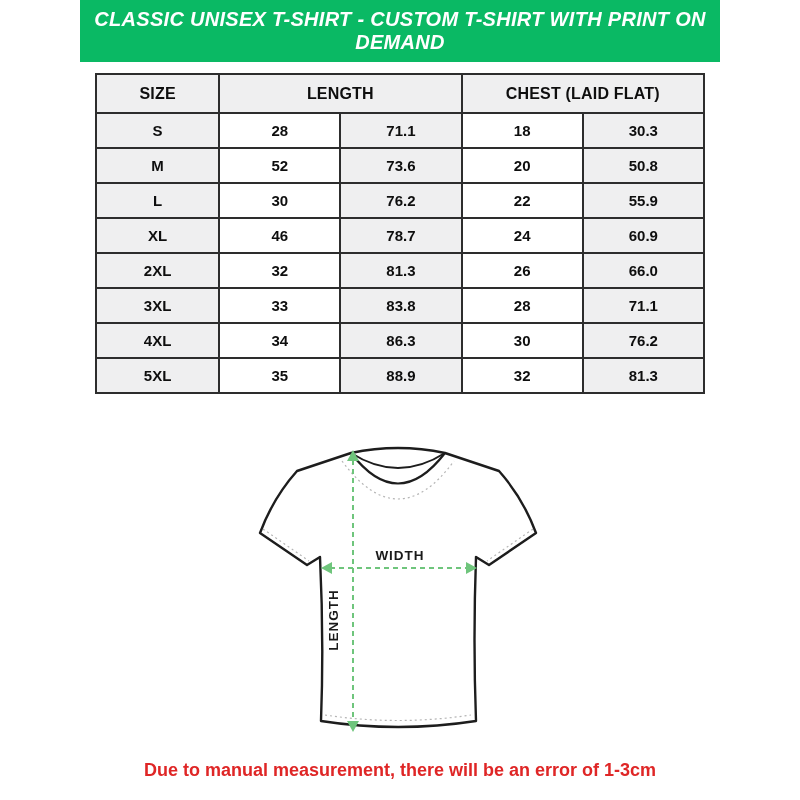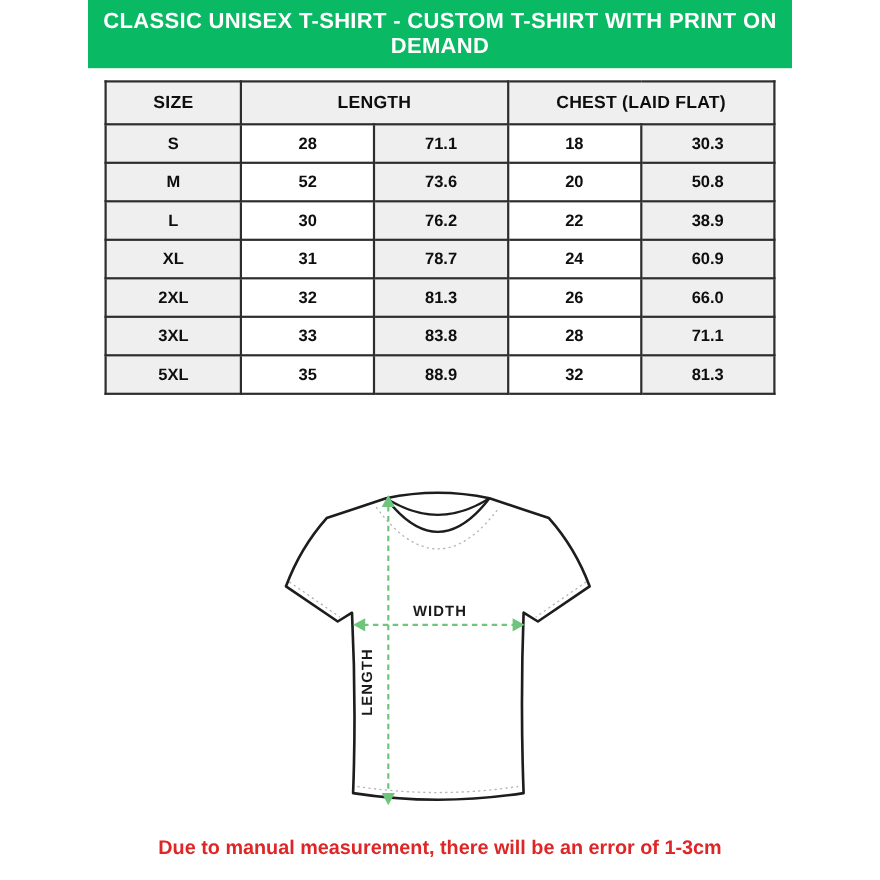--- a/index.html
+++ b/index.html
@@ -3,21 +3,21 @@
 <meta charset="utf-8">
 <style>
   html,body{margin:0;padding:0;}
   body{
     width:800px;height:800px;background:#ffffff;position:relative;
     font-family:"Liberation Sans", sans-serif;overflow:hidden;
   }
   .banner{
     position:absolute;left:80px;top:0;width:640px;height:62px;
     background:#0ab964;color:#ffffff;display:flex;align-items:center;justify-content:center;
-    font-weight:bold;font-size:20px;letter-spacing:.3px;text-align:center;
+    font-weight:bold;font-size:20px;letter-spacing:.3px;text-align:center;font-style:italic;
   }
   table.size-table{
     position:absolute;left:95px;top:73px;width:610px;
     border-collapse:collapse;table-layout:fixed;
   }
   table.size-table th, table.size-table td{
     border:2px solid #2d2d2d;text-align:center;vertical-align:middle;
     font-weight:bold;color:#0e0e0e;padding:0;
   }
   table.size-table th{height:37px;background:#efeff0;font-size:16px;letter-spacing:.2px;}
@@ -58,42 +58,49 @@
       <td class="c-white">52</td>
       <td class="c-gray">73.6</td>
       <td class="c-white">20</td>
       <td class="c-gray">50.8</td>
     </tr>
     <tr>
       <td class="c-gray">L</td>
       <td class="c-white">30</td>
       <td class="c-gray">76.2</td>
       <td class="c-white">22</td>
-      <td class="c-gray">38.9</td>
+      <td class="c-gray">55.9</td>
     </tr>
     <tr>
       <td class="c-gray">XL</td>
-      <td class="c-white">31</td>
+      <td class="c-white">46</td>
       <td class="c-gray">78.7</td>
       <td class="c-white">24</td>
       <td class="c-gray">60.9</td>
     </tr>
     <tr>
       <td class="c-gray">2XL</td>
       <td class="c-white">32</td>
       <td class="c-gray">81.3</td>
       <td class="c-white">26</td>
       <td class="c-gray">66.0</td>
     </tr>
     <tr>
       <td class="c-gray">3XL</td>
       <td class="c-white">33</td>
       <td class="c-gray">83.8</td>
       <td class="c-white">28</td>
       <td class="c-gray">71.1</td>
+    </tr>
+    <tr>
+      <td class="c-gray">4XL</td>
+      <td class="c-white">34</td>
+      <td class="c-gray">86.3</td>
+      <td class="c-white">30</td>
+      <td class="c-gray">76.2</td>
     </tr>
     <tr>
       <td class="c-gray">5XL</td>
       <td class="c-white">35</td>
       <td class="c-gray">88.9</td>
       <td class="c-white">32</td>
       <td class="c-gray">81.3</td>
     </tr>
   </tbody>
 </table>

